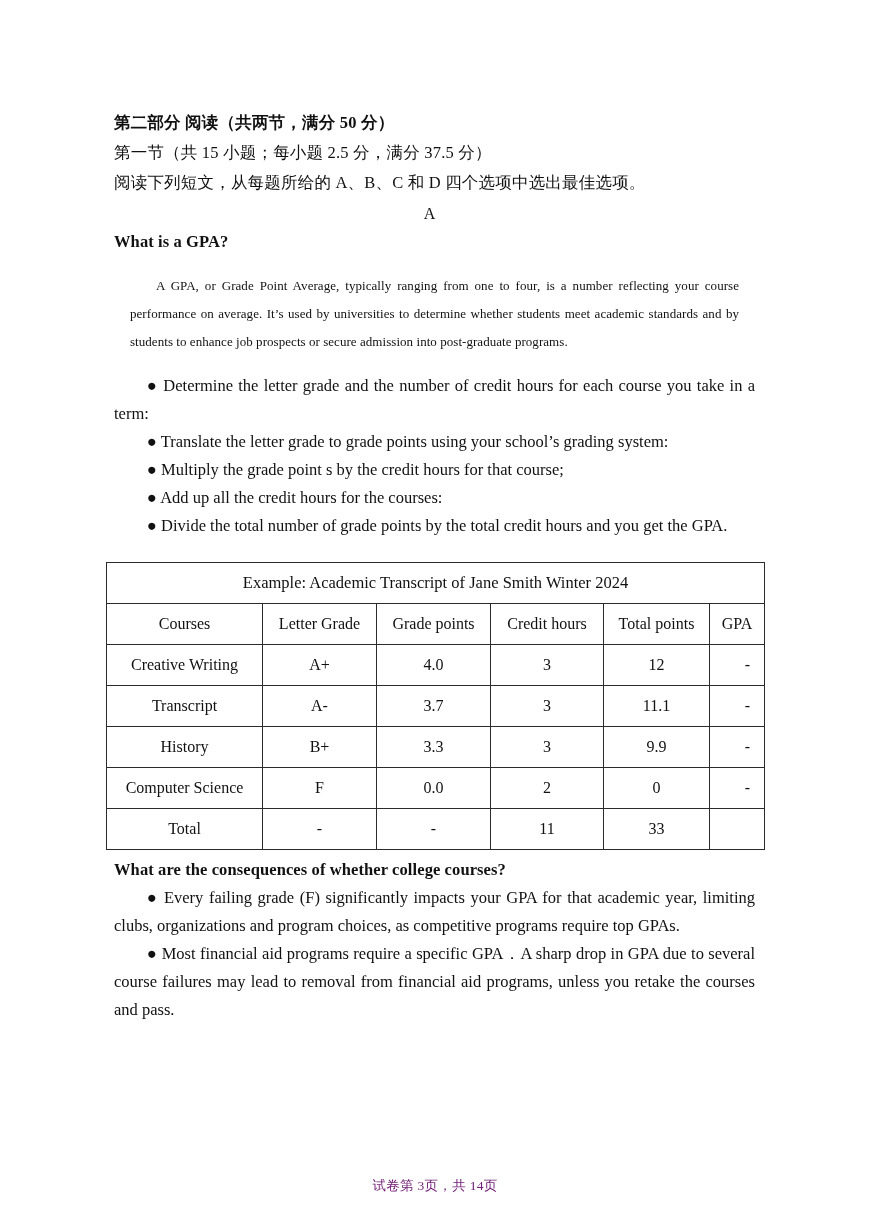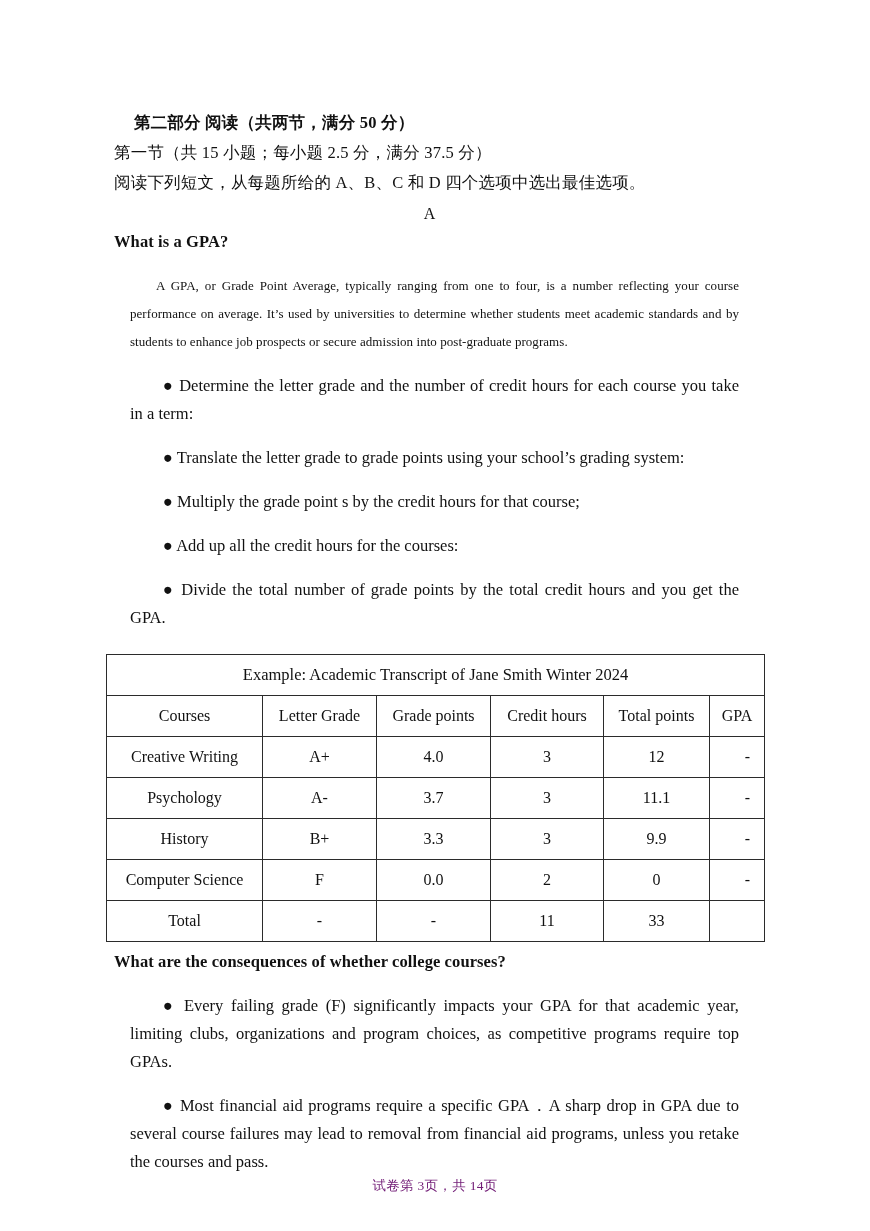--- a/index.html
+++ b/index.html
@@ -31,21 +31,20 @@
 
   
   .cn-line {
     font-size: 16.5px;
     line-height: 30px;
     letter-spacing: 0.2px;
     white-space: nowrap;
   }
   .cn-line.bold {
     font-weight: bold;
-    margin-left: 20px;
   }
 
   
   .section-letter {
     text-align: center;
     font-size: 16px;
     line-height: 28px;
     margin-left: -10px;
     margin-top: 2px;
   }
@@ -67,21 +66,21 @@
     margin: 16px;
     padding: 0;
     text-align: justify;
     text-justify: inter-word;
     text-indent: 2em;
     letter-spacing: 0.05px;
   }
   p.bullet {
     font-size: 16.5px;
     line-height: 28px;
-    margin: 16px;
+    margin: 0;
     padding: 0;
     text-align: justify;
     text-justify: inter-word;
     text-indent: 2em;
   }
 
   
   .table-wrap {
     margin-top: 22px;
     margin-bottom: 6px;
@@ -176,21 +175,21 @@
           </tr>
           <tr>
             <td>Creative Writing</td>
             <td>A+</td>
             <td>4.0</td>
             <td>3</td>
             <td>12</td>
             <td class="gpa-cell">-</td>
           </tr>
           <tr>
-            <td>Psychology</td>
+            <td>Transcript</td>
             <td>A-</td>
             <td>3.7</td>
             <td>3</td>
             <td>11.1</td>
             <td class="gpa-cell">-</td>
           </tr>
           <tr>
             <td>History</td>
             <td>B+</td>
             <td>3.3</td>

